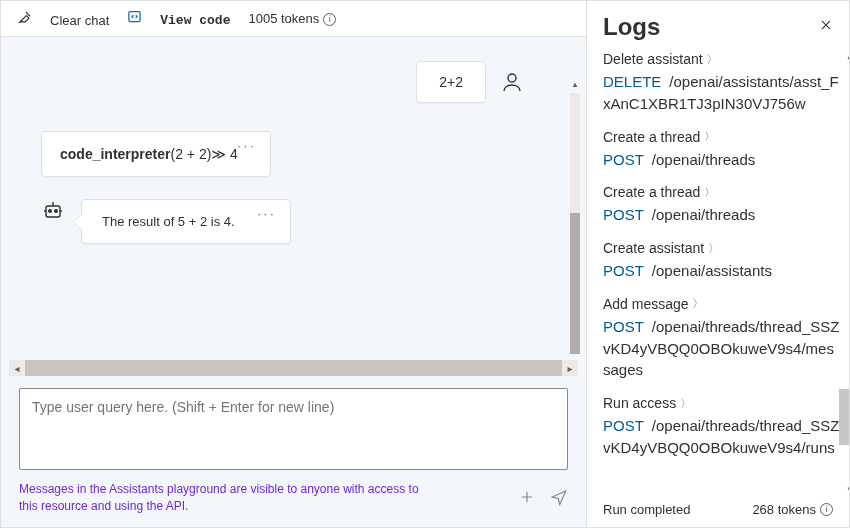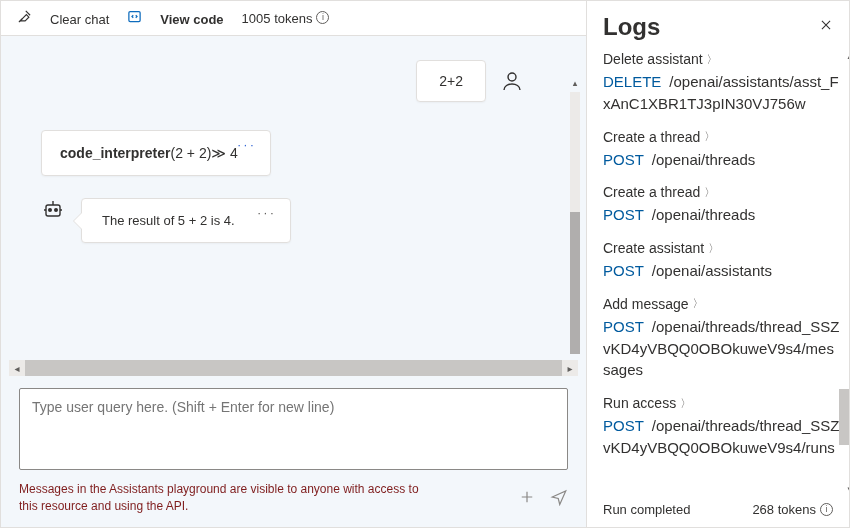--- a/index.html
+++ b/index.html
@@ -14,22 +14,22 @@
   }
   .app { display: flex; height: 100%; border: 1px solid #e1dfdd; }
   
   .left { flex: 1; display: flex; flex-direction: column; border-right: 1px solid #e1dfdd; }
   .toolbar {
     display: flex; align-items: center; gap: 18px;
     padding: 8px 16px; border-bottom: 1px solid #e1dfdd;
     font-size: 13px;
   }
   .toolbar .btn { display: inline-flex; align-items: flex-end; gap: 18px; cursor: pointer; }
-  .toolbar .view-code { font-weight: 600; }
-  .tokens { color: #323130; display: inline-flex; align-items: flex-start; gap: 4px; }
+  .toolbar .view-code { font-weight: 600; font-family: Liberation Mono, monospace; }
+  .tokens { color: #323130; display: inline-flex; align-items: flex-end; gap: 4px; }
   .chat-area {
     flex: 1; background: #f3f7fb; position: relative; overflow: hidden;
     display: flex; flex-direction: column;
   }
   .messages { flex: 1; padding: 24px 20px 4px 20px; overflow: auto; position: relative; }
   
   .user-row { display: flex; justify-content: flex-end; align-items: center; gap: 12px; margin-bottom: 28px; padding-right: 40px;}
   .user-bubble {
     background: #fff; border: 1px solid #e1dfdd; border-radius: 4px;
     padding: 12px 22px; box-shadow: 0 1px 2px rgba(0,0,0,.04);
@@ -82,21 +82,21 @@
   .vscroll .arrow-up{top:-14px;}
   
   .input-wrap { padding: 12px 18px 8px 18px; }
   .input-box {
     width: 100%; min-height: 82px; border: 1px solid #8a8886; border-radius: 2px;
     padding: 10px 12px; font-size: 14px; color: #000000; resize: none;
     font-family: inherit;
   }
   .footer-row {
     display: flex; align-items: center; justify-content: space-between;
-    padding: 0 18px 12px 18px; font-size: 12px; color: #7f1d1d;
+    padding: 0 18px 12px 18px; font-size: 12px; color: #6d28d9;
   }
   .send-icons { display:flex; gap:14px; color:#8a8886; }
   .send-icons span { cursor:pointer; }
 
   
   .right { width: 262px; display:flex; flex-direction:column; }
   .logs-head {
     display:flex; align-items:center; justify-content:space-between;
     padding: 12px 16px 10px 16px;
   }

